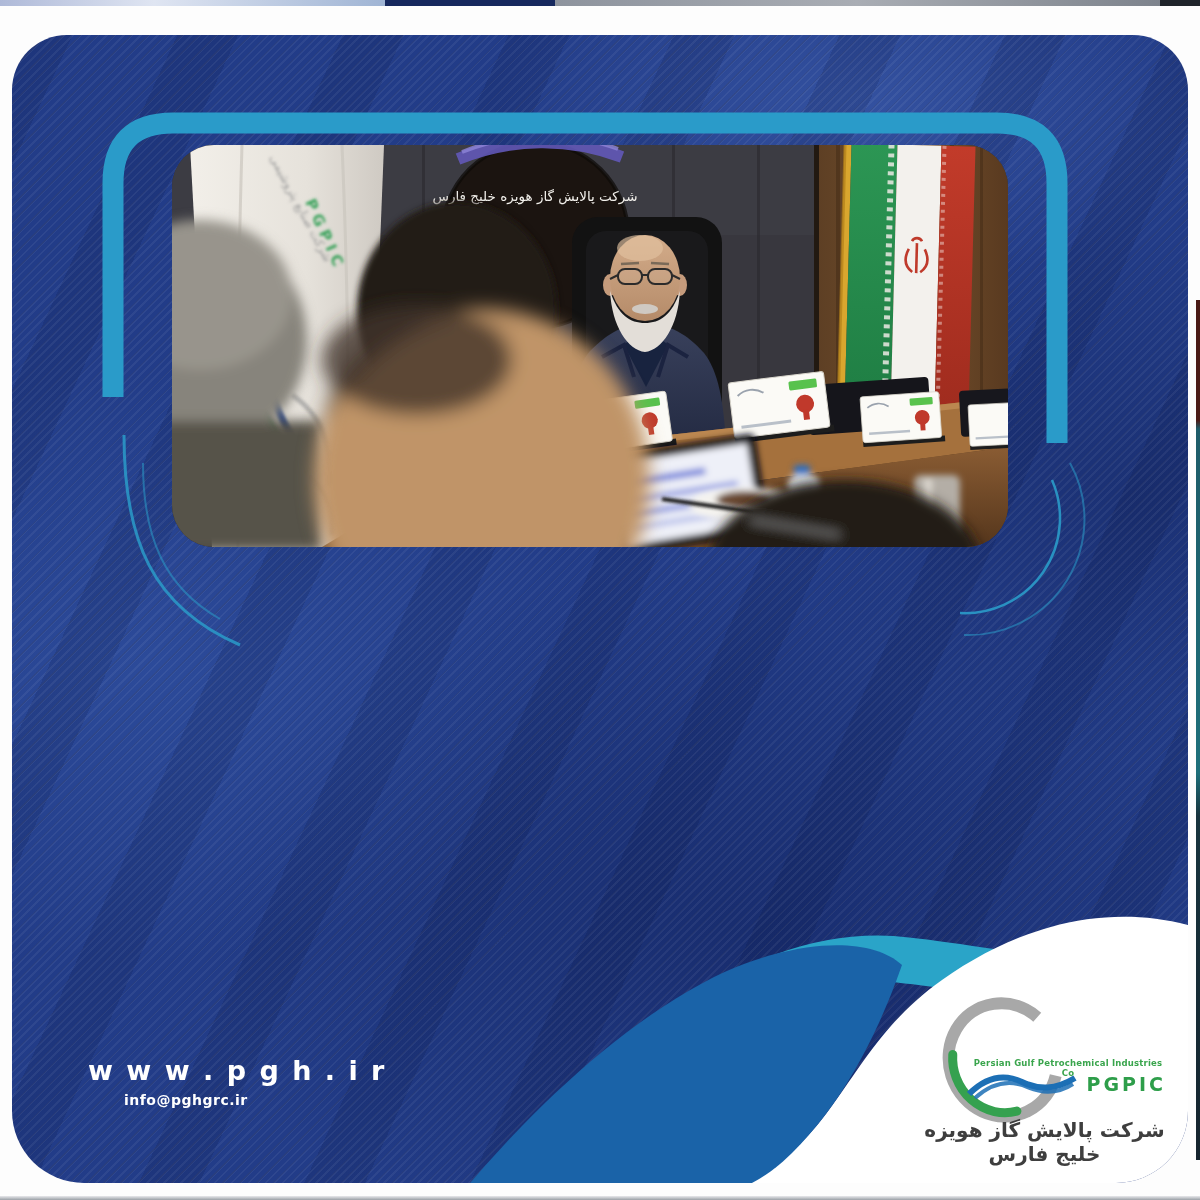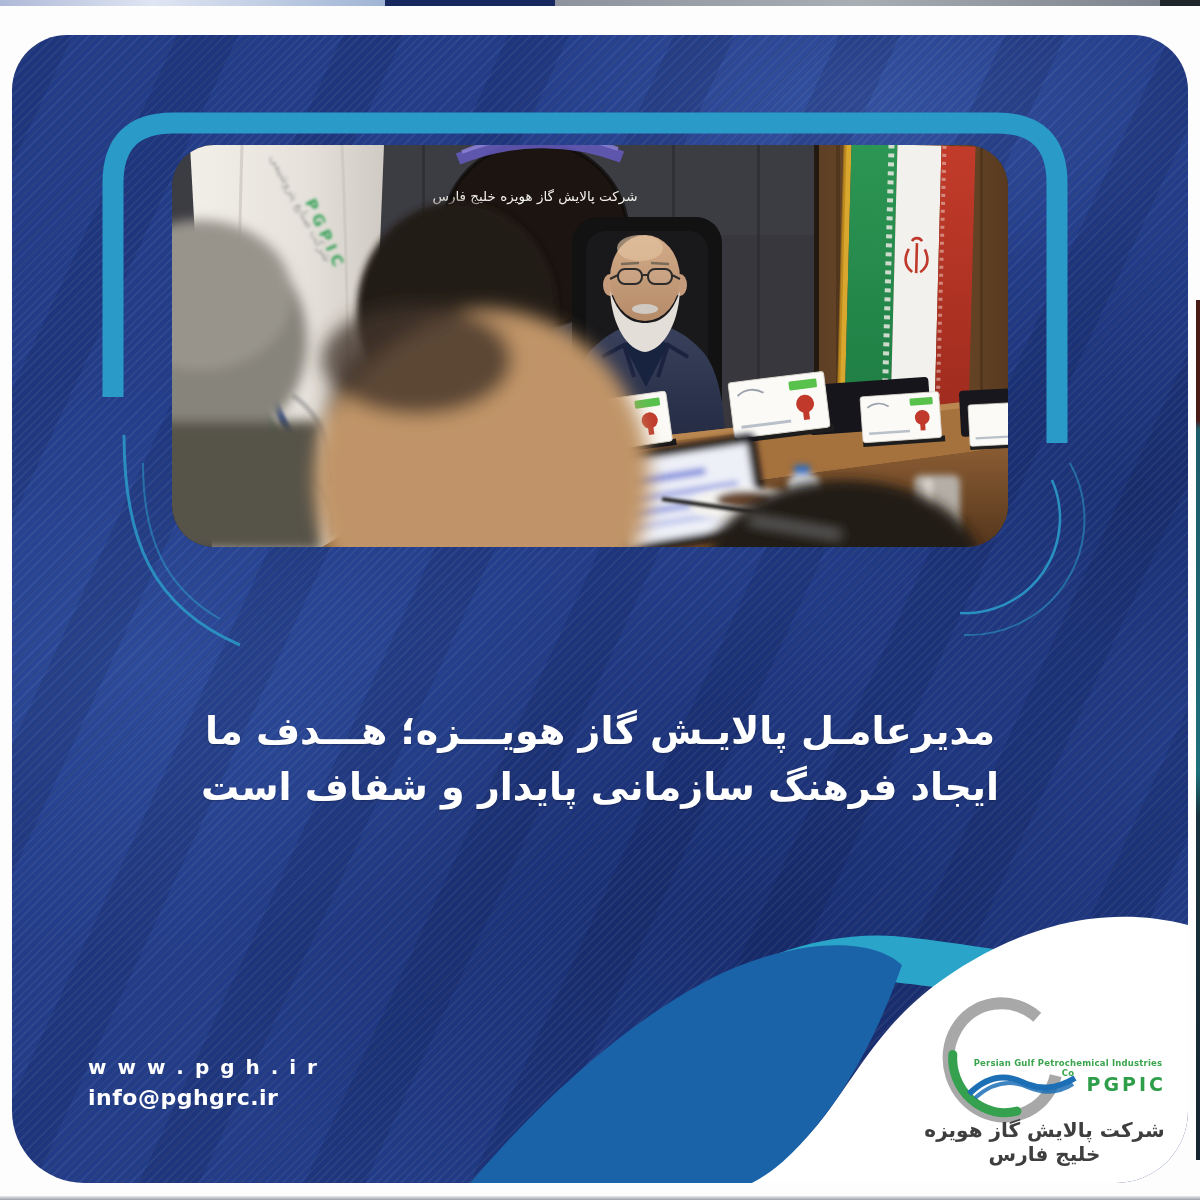--- a/index.html
+++ b/index.html
@@ -39,22 +39,22 @@
          overflow:hidden;z-index:2;background:#35343a;}
   .photo svg{display:block;}
 
   
   .headline{position:absolute;left:0;right:0;top:668px;z-index:4;text-align:center;
             color:#ffffff;font-weight:bold;font-size:38px;line-height:56px;
             text-shadow:0 1px 2px rgba(0,0,20,.25);}
 
   
   .contact{position:absolute;left:76px;top:1020px;z-index:4;color:#ffffff;font-weight:bold;}
-  .contact .website{font-size:20px;letter-spacing:2px;}
-  .contact .email{font-size:22px;letter-spacing:.5px;margin-top:6px;}
+  .contact .website{font-size:27px;letter-spacing:2px;}
+  .contact .email{font-size:14px;letter-spacing:.5px;margin-top:6px;margin-left:36px;}
 
   
   .logo-block{position:absolute;left:905px;top:935px;width:255px;height:220px;z-index:4;}
   .logo-ring{position:absolute;left:18px;top:24px;width:140px;height:135px;}
   .logo-fa{position:absolute;left:46px;top:52px;width:202px;text-align:center;
            font-size:15px;color:#8f8f8f;font-weight:bold;}
   .logo-en{position:absolute;left:52px;top:88px;width:198px;text-align:center;
            font-size:8.5px;color:#3aa54d;font-weight:bold;letter-spacing:.2px;}
   .logo-abbr{position:absolute;right:6px;top:103px;font-size:19px;color:#2e9e4a;
              font-weight:bold;letter-spacing:3px;margin-left:19px;}
@@ -328,24 +328,20 @@
         </g>
       </svg>
     </div>
 
     <svg class="wave-svg" viewBox="0 0 1176 1148">
       <path d="M 568 1092 C 672 978 775 918 880 924 C 978 932 1062 962 1180 932" fill="none" stroke="#2aa4c8" stroke-width="46" stroke-linecap="round"></path>
       <path d="M 1176 890 C 1090 868 1005 892 930 945 C 855 998 835 1065 785 1112 C 755 1140 718 1152 690 1156 L 1176 1156 Z" fill="#ffffff"></path>
       <path d="M 448 1160 C 525 1068 612 988 702 942 C 780 904 858 900 890 930 C 862 1010 826 1072 780 1118 C 752 1146 724 1158 700 1160 Z" fill="#1a63a8"></path>
     </svg>
 
-    <div class="headline" dir="rtl">
-      <div>مدیرعامـل پالایـش گاز هویـــزه؛ هـــدف ما</div>
-      <div>ایجاد فرهنگ سازمانی پایدار و شفاف است</div>
-    </div>
 
     <div class="contact">
       <div class="website">w w w . p g h . i r</div>
       <div class="email">info@pghgrc.ir</div>
     </div>
 
     <div class="logo-block">
       <svg class="logo-ring" viewBox="0 0 140 135">
         <g transform="rotate(-20 68 66)">
           <path d="M 114.8 37.5 A 54 57 0 1 0 112.2 98.7" fill="none" stroke="#a8a8a8" stroke-width="12"></path>

